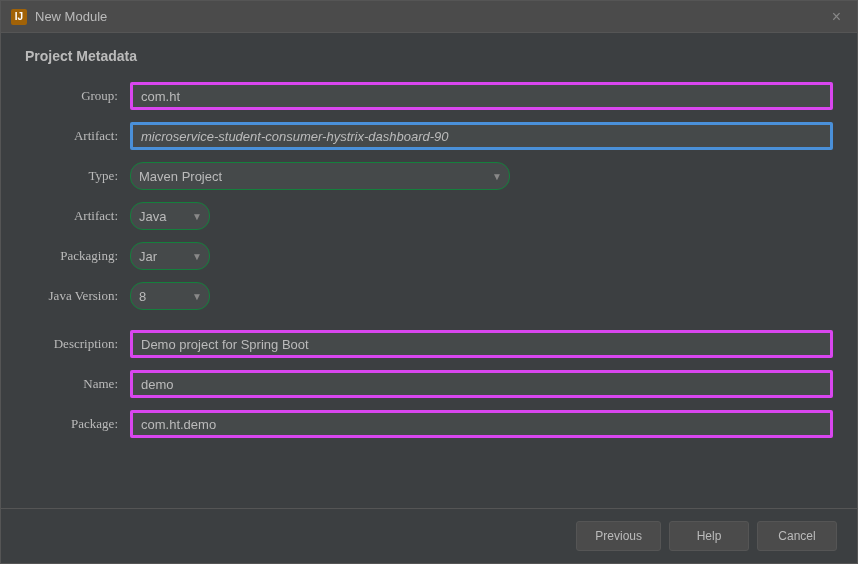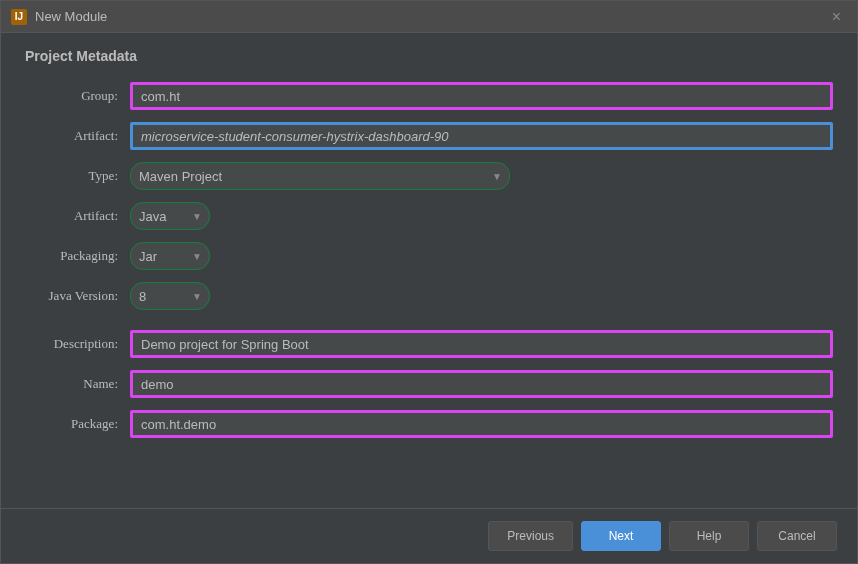--- a/index.html
+++ b/index.html
@@ -268,18 +268,17 @@
 
     <div class="form-row">
       <label class="form-label">Package:</label>
       <input class="form-control" type="text" value="com.ht.demo" style="">
     </div>
 
   </div>
 
   <div class="footer">
     <button class="btn">Previous</button>
-    <button class="btn btn-primary">Next</button>
     <button class="btn">Help</button>
     <button class="btn">Cancel</button>
   </div>
 
 </div>
 
 </body></html>

